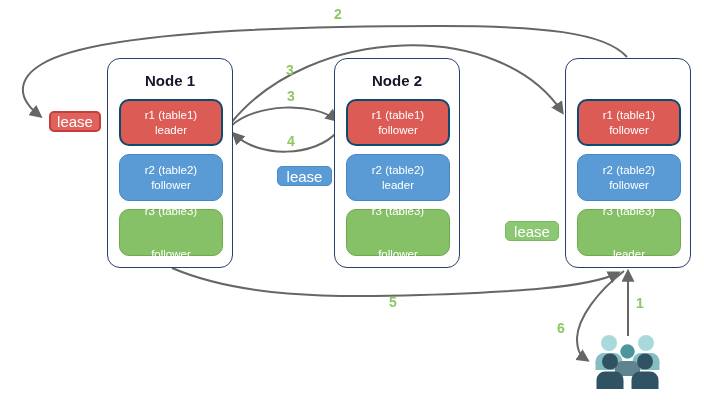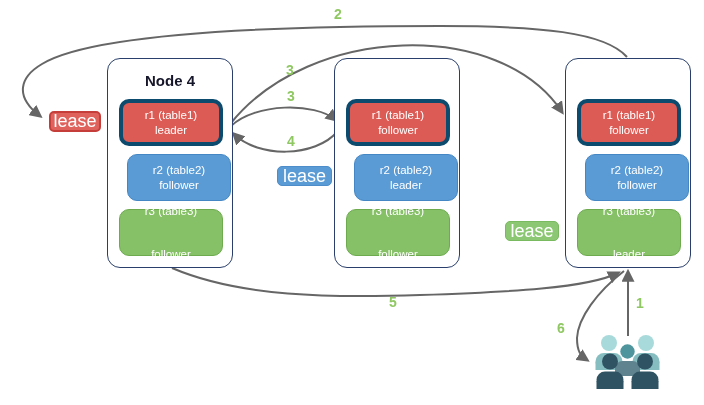--- a/index.html
+++ b/index.html
@@ -14,27 +14,27 @@
   }
   .n1{left:107px;} .n2{left:334px;} .n3{left:565px;}
   .node-title{
     margin-top:13px;text-align:center;font-size:15px;font-weight:bold;color:#16162B;
   }
   .replica{
     position:absolute;left:11px;width:104px;height:47px;box-sizing:border-box;
     border-radius:10px;display:flex;flex-direction:column;align-items:center;justify-content:center;
     color:#ffffff;font-size:11.5px;line-height:1.3;text-align:center;
   }
-  .r-pos1{top:40px;} .r-pos2{top:95px;margin-left:8px;} .r-pos3{top:150px;}
-  .replica.red{background:#DC5B55;border:4px solid #0c4a6e;}
+  .r-pos1{top:40px;} .r-pos2{top:95px;} .r-pos3{top:150px;}
+  .replica.red{background:#DC5B55;border:2px solid #0c4a6e;}
   .replica.blue{background:#5B9BD5;border:1px solid #4487C4;}
   .replica.green{background:#86C167;border:1px solid #6DAB4E;gap:28px;}
   .lease{
     position:absolute;box-sizing:border-box;border-radius:5px;color:#ffffff;
-    font-size:18px;display:flex;align-items:center;justify-content:center;
+    font-size:15px;display:flex;align-items:center;justify-content:center;
   }
   .lease.red{left:49px;top:111px;width:52px;height:21px;background:#DF625D;border:2px solid #C63E39;}
   .lease.blue{left:277px;top:166px;width:55px;height:20px;background:#5B9BD5;border:1px solid #4D8DC9;}
   .lease.green{left:505px;top:221px;width:54px;height:20px;background:#8CC873;border:1px solid #79B95F;}
   .step{
     position:absolute;font-size:14px;font-weight:bold;color:#8FC862;
   }
   .s2{left:334px;top:6px;}
   .s3a{left:286px;top:62px;}
   .s3b{left:287px;top:88px;}
@@ -85,36 +85,37 @@
       <circle cx="610" cy="361.5" r="8" fill="#2F5362"></circle>
       <rect x="596.5" y="371.5" width="27" height="17" rx="8.5" fill="#2F5362"></rect>
       <rect x="596.5" y="381" width="27" height="8" fill="#2F5362"></rect>
       <circle cx="645" cy="361.5" r="8" fill="#2F5362"></circle>
       <rect x="631.5" y="371.5" width="27" height="17" rx="8.5" fill="#2F5362"></rect>
       <rect x="631.5" y="381" width="27" height="8" fill="#2F5362"></rect>
     </g>
   </svg>
 
   <div class="node n1">
-    <div class="node-title">Node 4</div>
+    <div class="node-title">Node 1</div>
     <div class="replica red r-pos1">
       <span>r1 (table1)</span>
       <span>leader</span>
     </div>
     <div class="replica blue r-pos2">
       <span>r2 (table2)</span>
       <span>follower</span>
     </div>
     <div class="replica green r-pos3">
       <span>r3 (table3)</span>
       <span>follower</span>
     </div>
   </div>
 
   <div class="node n2">
+    <div class="node-title">Node 2</div>
     <div class="replica red r-pos1">
       <span>r1 (table1)</span>
       <span>follower</span>
     </div>
     <div class="replica blue r-pos2">
       <span>r2 (table2)</span>
       <span>leader</span>
     </div>
     <div class="replica green r-pos3">
       <span>r3 (table3)</span>

